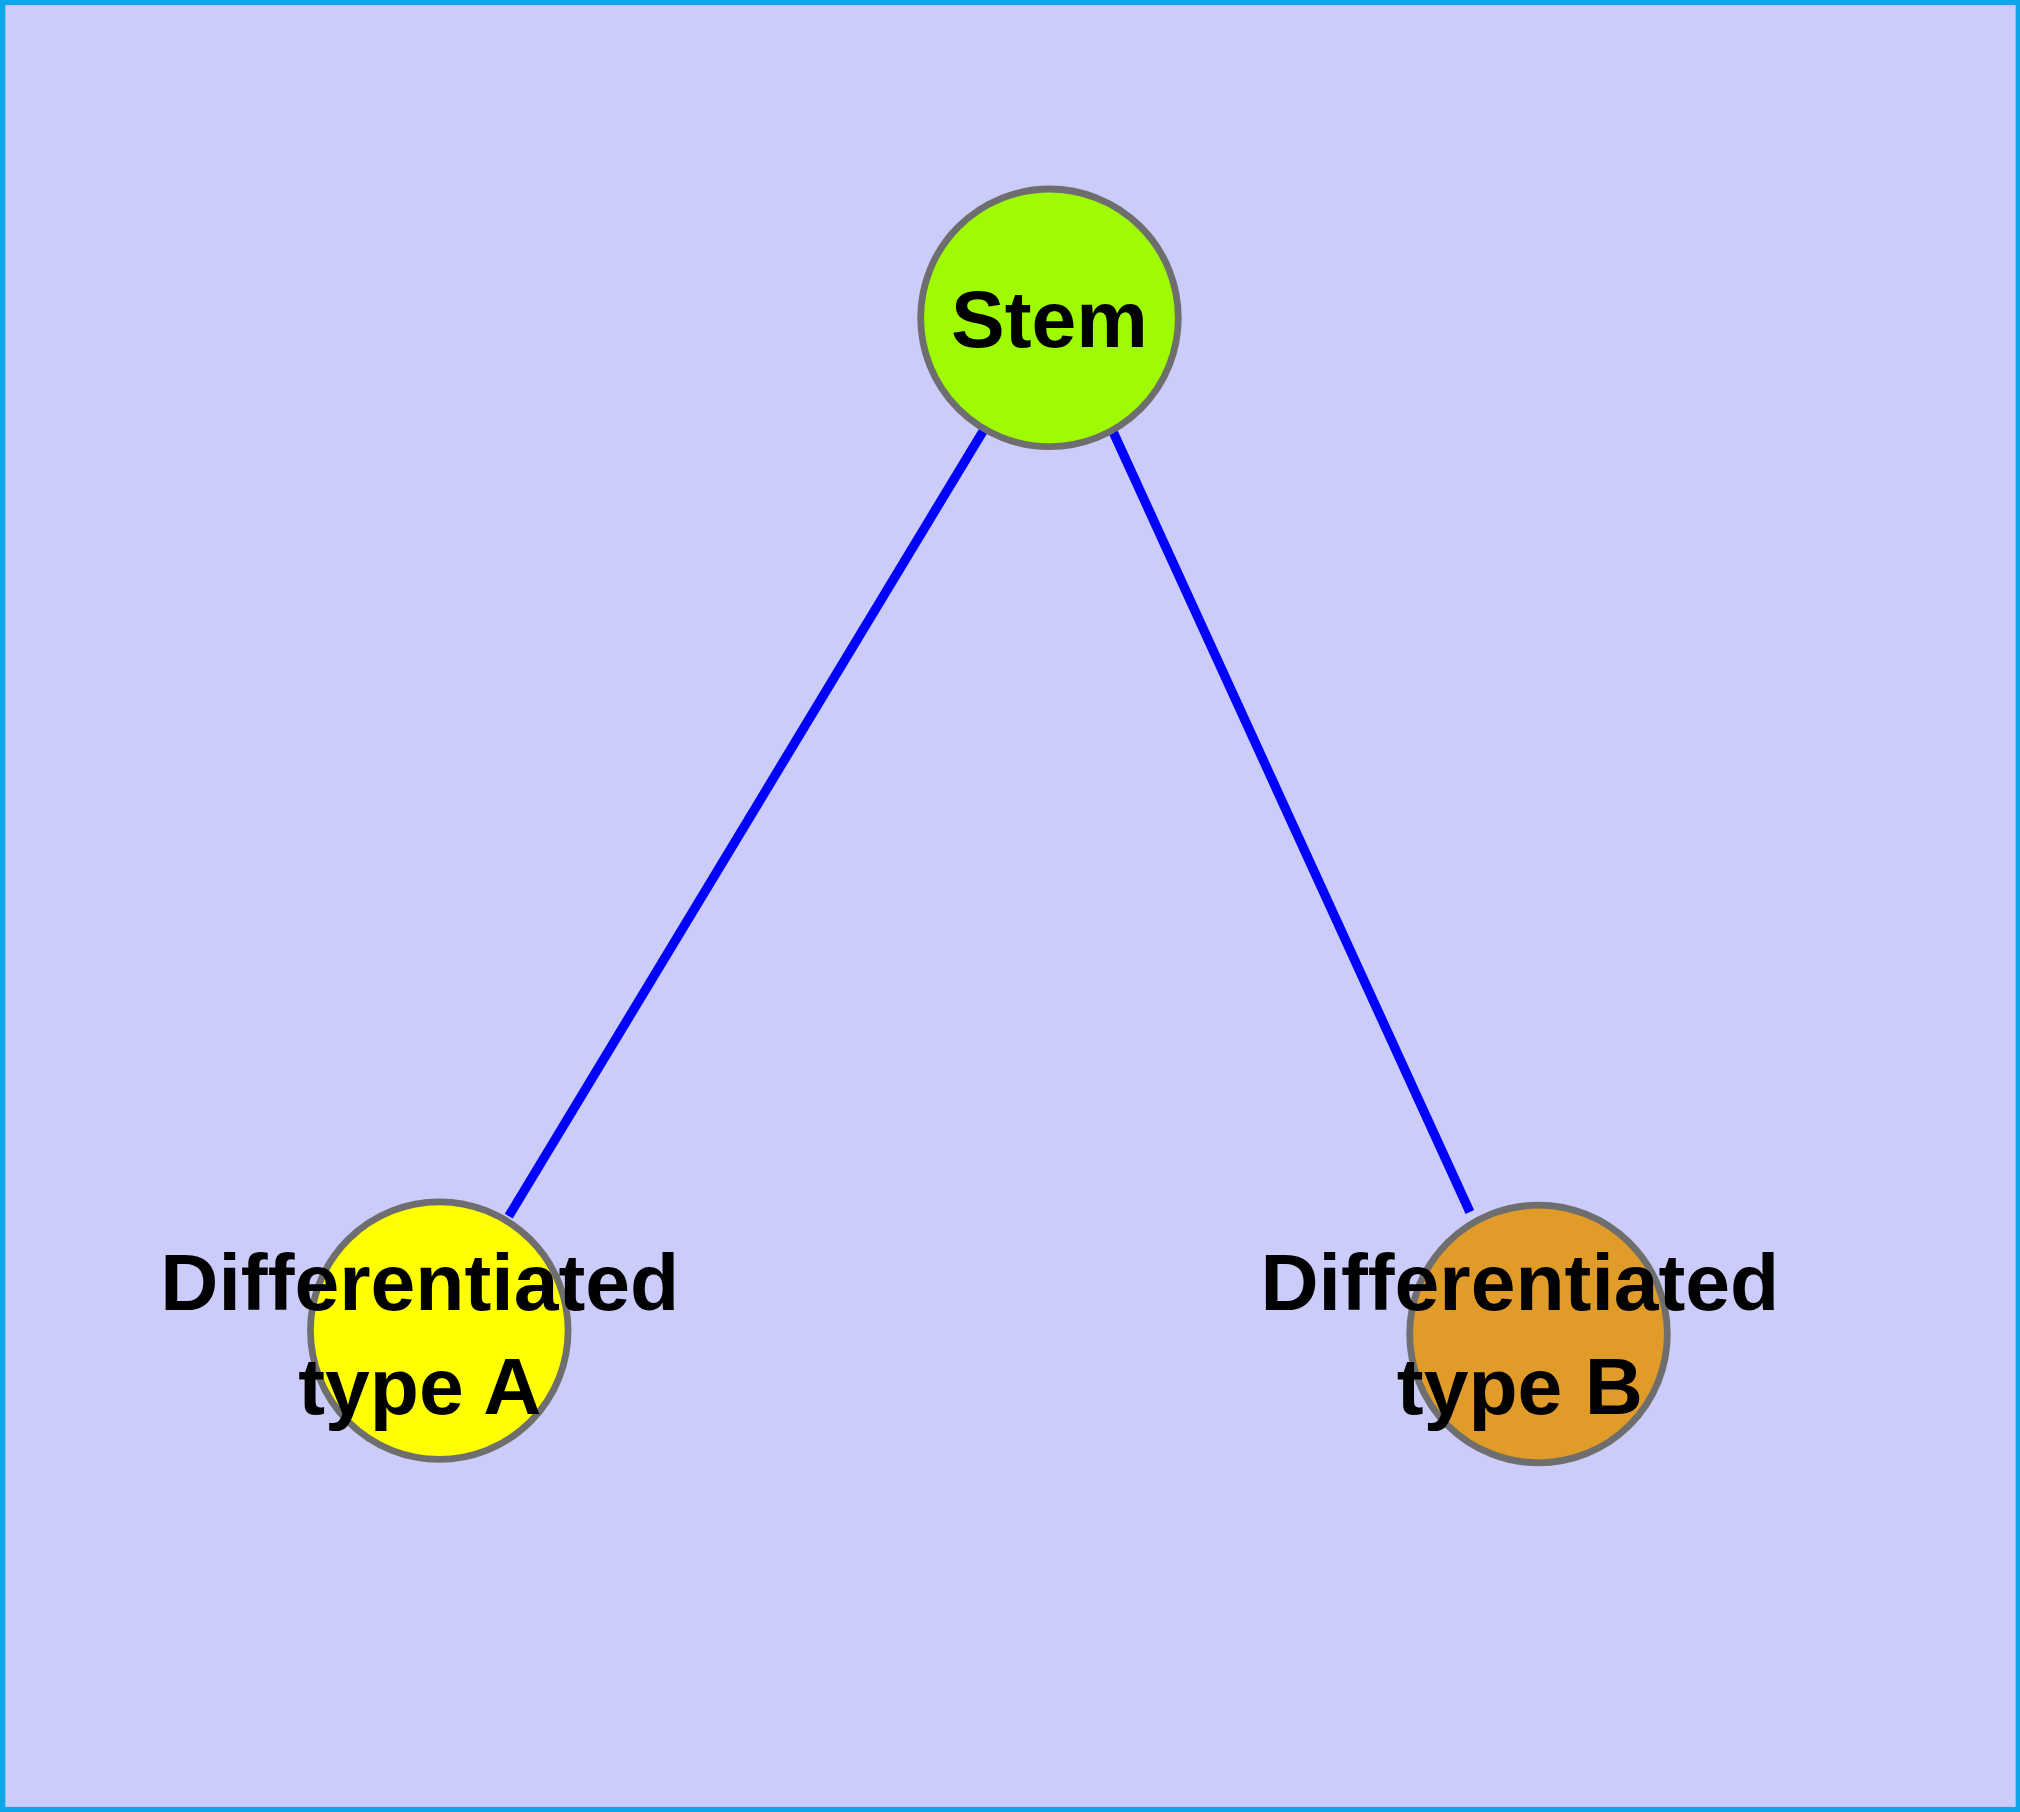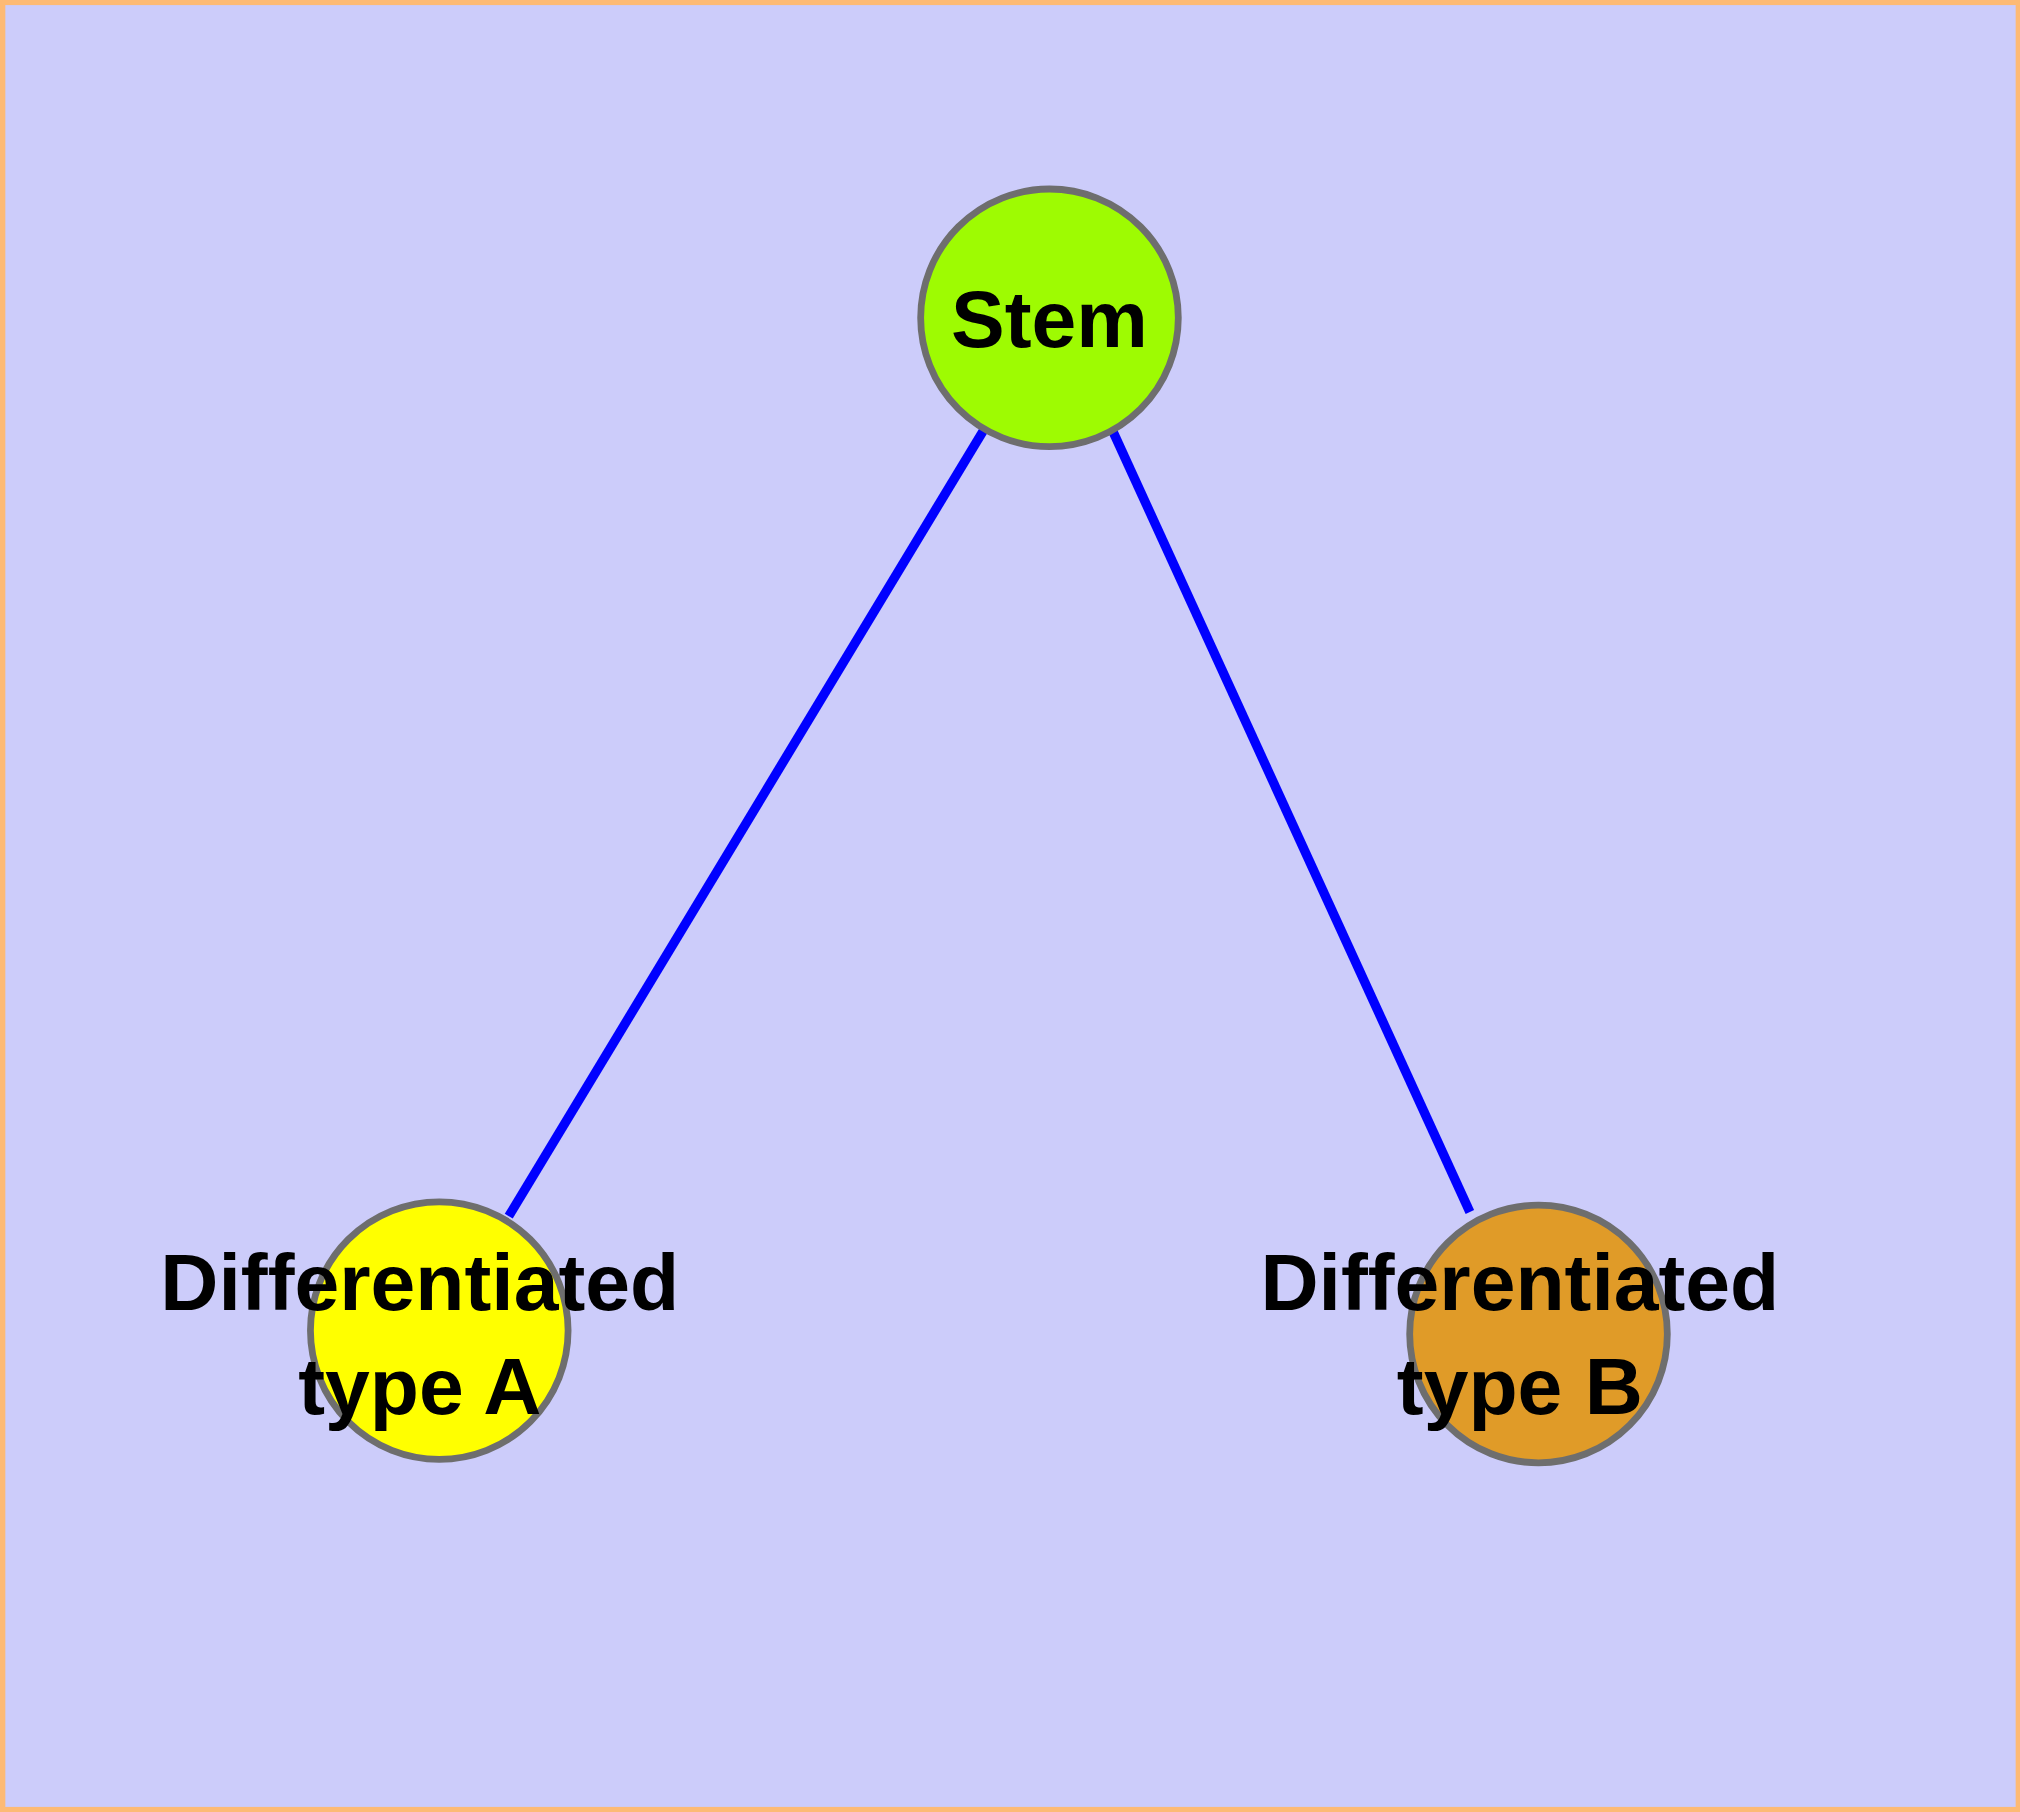--- a/index.html
+++ b/index.html
@@ -4,21 +4,21 @@
 <style>
   html, body {
     margin: 0;
     padding: 0;
     background: #ffffff;
   }
   #canvas {
     position: relative;
     width: 2021px;
     height: 1812px;
-    background: #fdba74;
+    background: #0ea5e9;
     overflow: hidden;
     font-family: "Liberation Sans", sans-serif;
   }
   #graph-svg {
     position: absolute;
     left: 0;
     top: 0;
     width: 2021px;
     height: 1812px;
     display: block;

